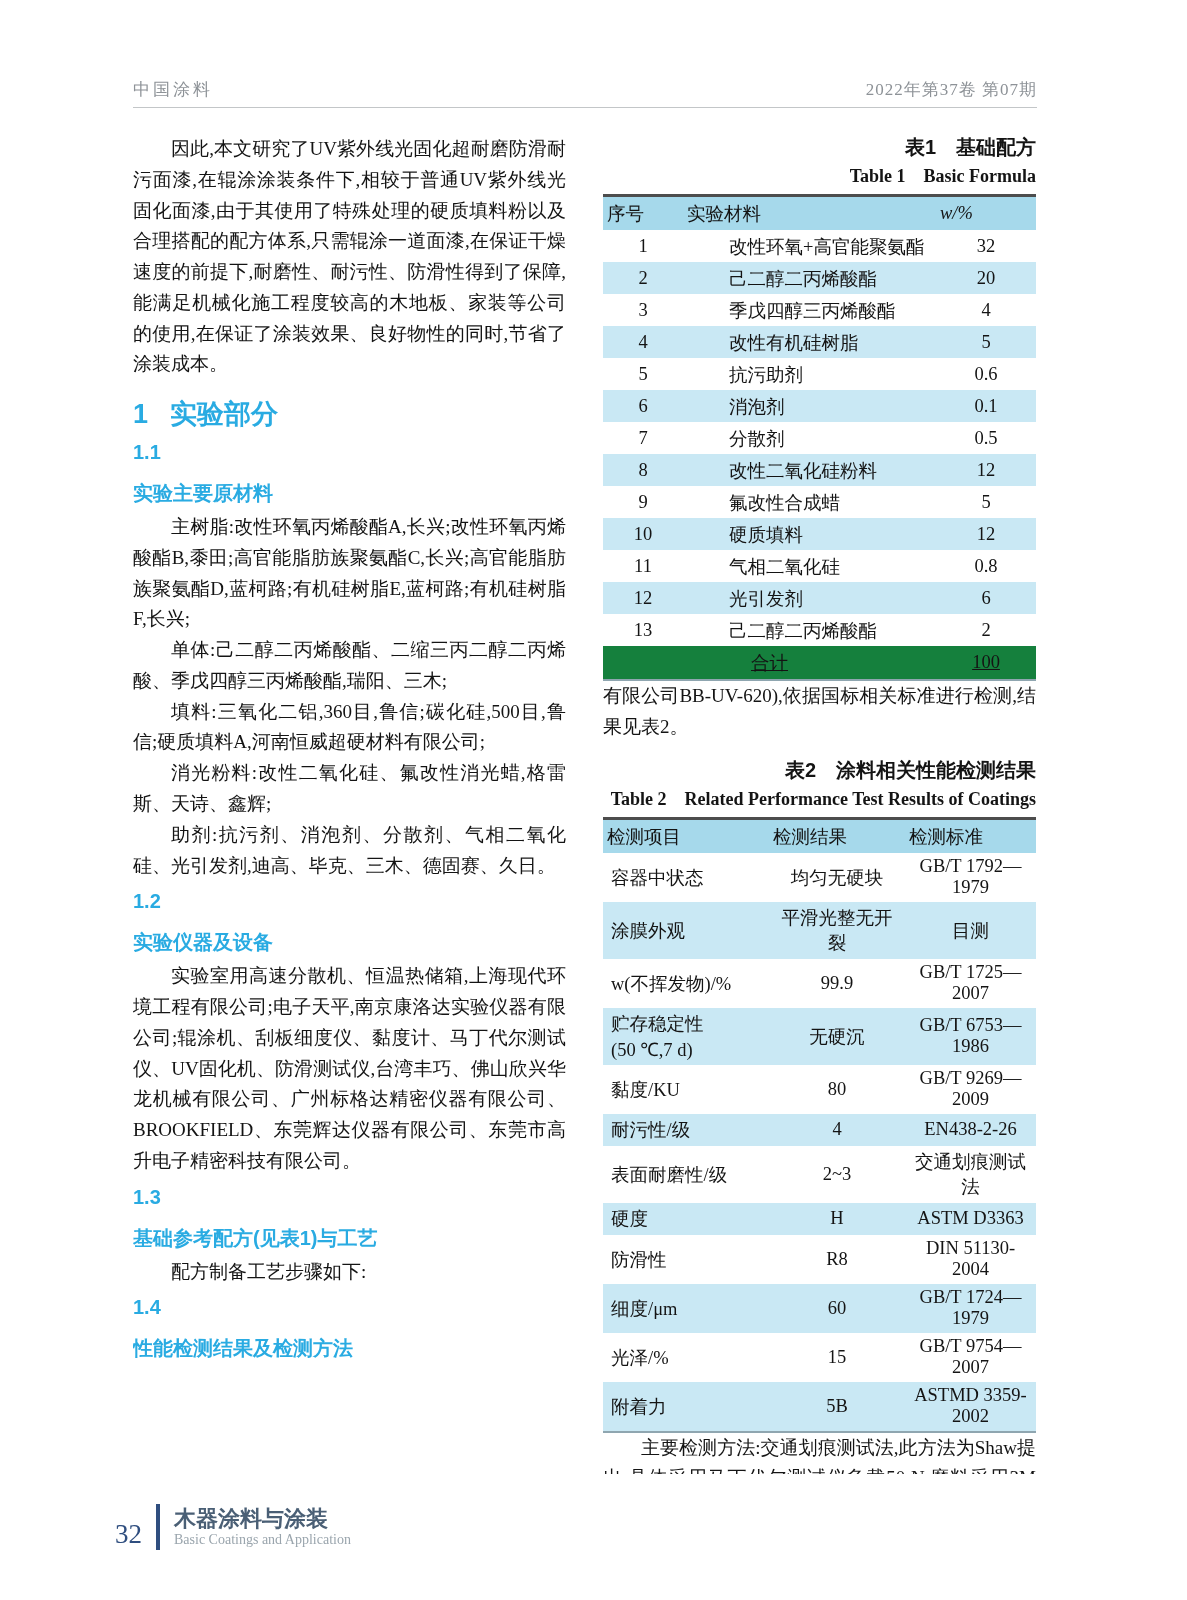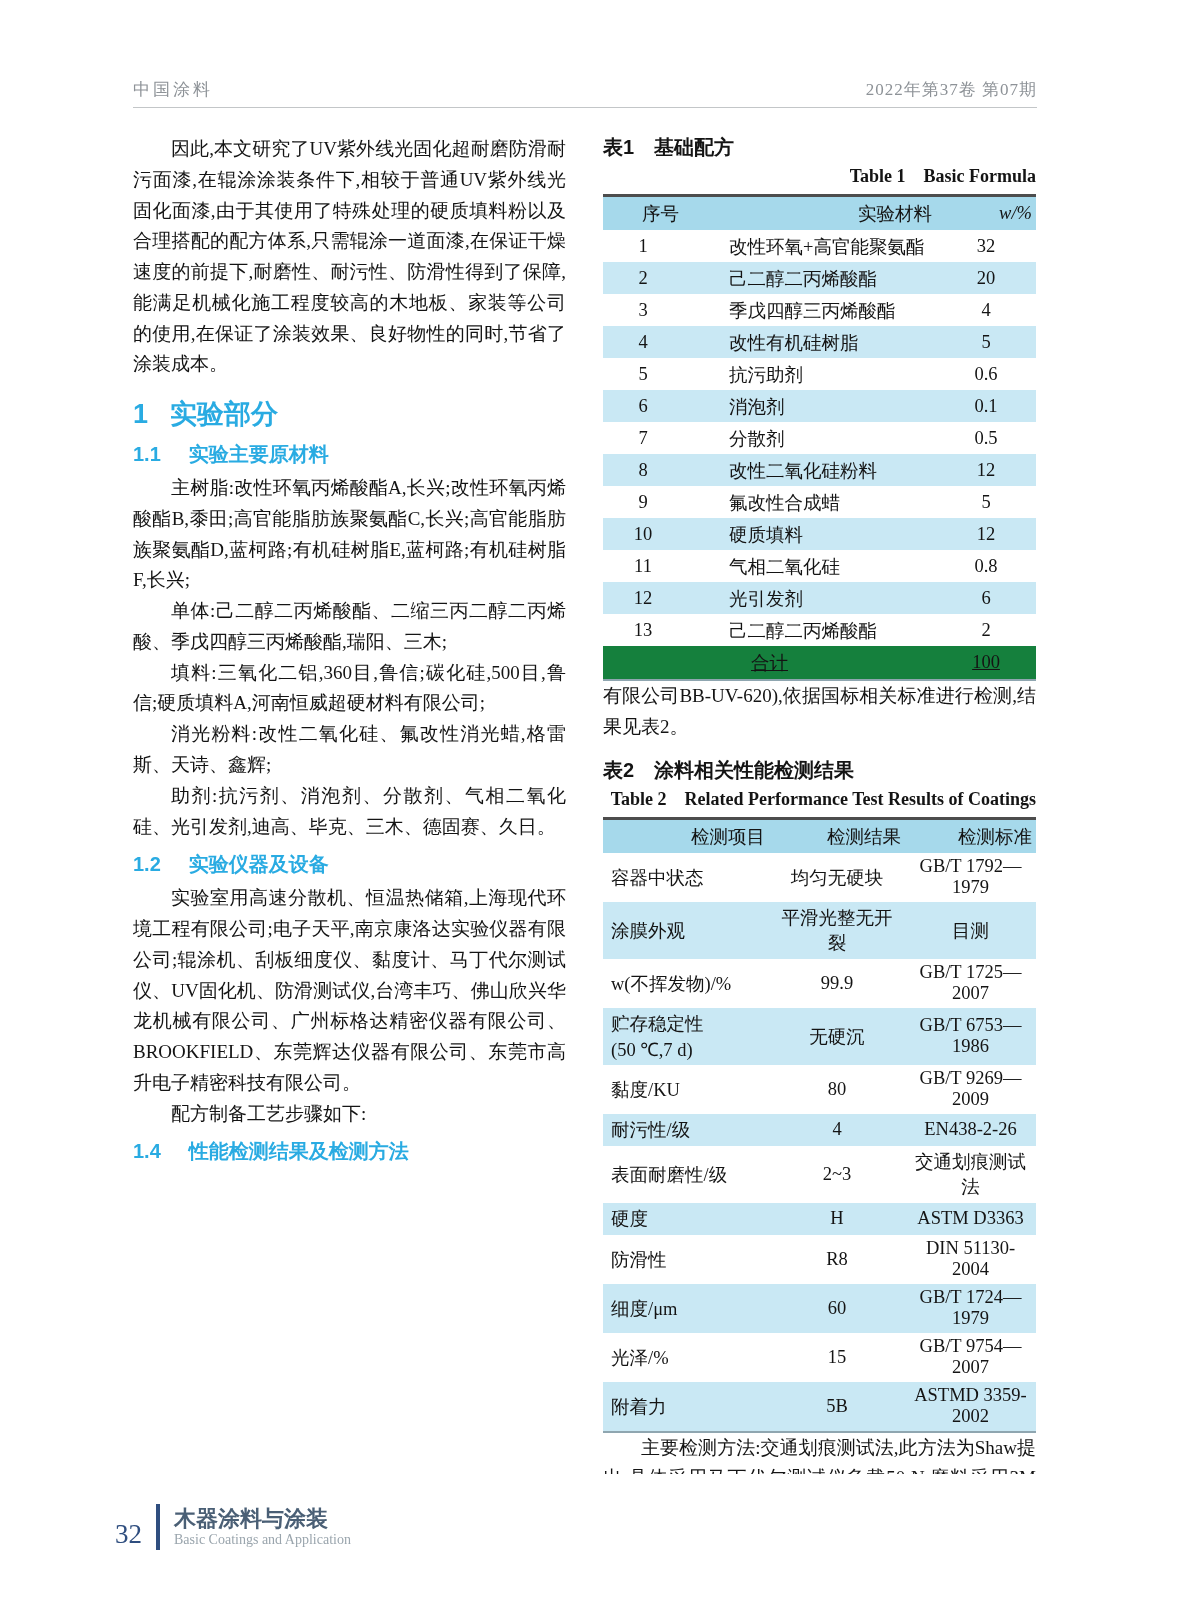--- a/index.html
+++ b/index.html
@@ -40,45 +40,46 @@
   }
   
   .h-l1{
     display:flex;align-items:baseline;gap:22px;
     color:#29ABE2;
     font-family:"Liberation Sans", sans-serif;
     font-weight:bold;font-size:27px;
     margin:16px 0 8px 0;
   }
   .h-l2{
-    display:flex;align-items:baseline;gap:28px;
+    display:flex;align-items:baseline;gap:16px;
     color:#29ABE2;
     font-family:"Liberation Sans", sans-serif;
     font-weight:bold;font-size:20px;
     margin:9px 0 5px 0;
+    flex-direction:column;
   }
   
   .tbl-title-zh{
-    text-align:left;font-family:"Liberation Sans", sans-serif;
+    text-align:right;font-family:"Liberation Sans", sans-serif;
     font-weight:bold;font-size:20px;margin:0 0 3px 0;
   }
   .tbl-title-en{
     text-align:right;font-family:"Liberation Serif", serif;
     font-weight:bold;font-size:18px;margin:0 0 6px 0;
   }
   table.data{
     width:100%;border-collapse:collapse;
     font-size:18.5px;
     border-top:3px solid #4d4d4d;
     border-bottom:2px solid #8fa6b0;
   }
   table.data th{
     background:#A6D9EB;
     font-weight:normal;
-    padding:4px 4px;text-align:right;
+    padding:4px 4px;text-align:left;
   }
   table.data td{padding:3.5px 4px;text-align:center;}
   table.data tbody tr:nth-of-type(even){background:#C9E8F4;}
   table.data tfoot td{background:#15803d;padding:4px;text-decoration:underline;}
   .c-mat{text-align:left !important;padding-left:46px !important;}
   .c-item{text-align:left !important;padding-left:8px !important;white-space:pre-line;}
   .ital{font-style:italic;}
   .mid-note{margin-top:22px;margin-bottom:30px;}
   .tbl2-gap{margin-top:14px;}
   .after-tbl2{margin-top:26px;}
@@ -131,20 +132,24 @@
         <p class="body">填料:三氧化二铝,360目,鲁信;碳化硅,500目,鲁信;硬质填料A,河南恒威超硬材料有限公司;</p>
         <p class="body">消光粉料:改性二氧化硅、氟改性消光蜡,格雷斯、天诗、鑫辉;</p>
         <p class="body">助剂:抗污剂、消泡剂、分散剂、气相二氧化硅、光引发剂,迪高、毕克、三木、德固赛、久日。</p>
 
         <div class="h-l2">
           <span>1.2</span>
           <span>实验仪器及设备</span>
         </div>
         <p class="body">实验室用高速分散机、恒温热储箱,上海现代环境工程有限公司;电子天平,南京康洛达实验仪器有限公司;辊涂机、刮板细度仪、黏度计、马丁代尔测试仪、UV固化机、防滑测试仪,台湾丰巧、佛山欣兴华龙机械有限公司、广州标格达精密仪器有限公司、BROOKFIELD、东莞辉达仪器有限公司、东莞市高升电子精密科技有限公司。</p>
 
+        <div class="h-l2">
+          <span>1.3</span>
+          <span>基础参考配方(见表1)与工艺</span>
+        </div>
         <p class="body">配方制备工艺步骤如下:</p>
 
         <div class="h-l2">
           <span>1.4</span>
           <span>性能检测结果及检测方法</span>
         </div>
 
       </div>
 
       <div class="col">

